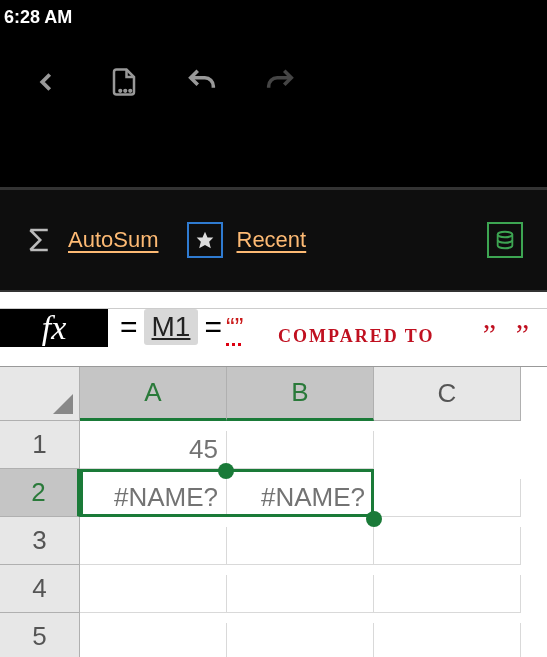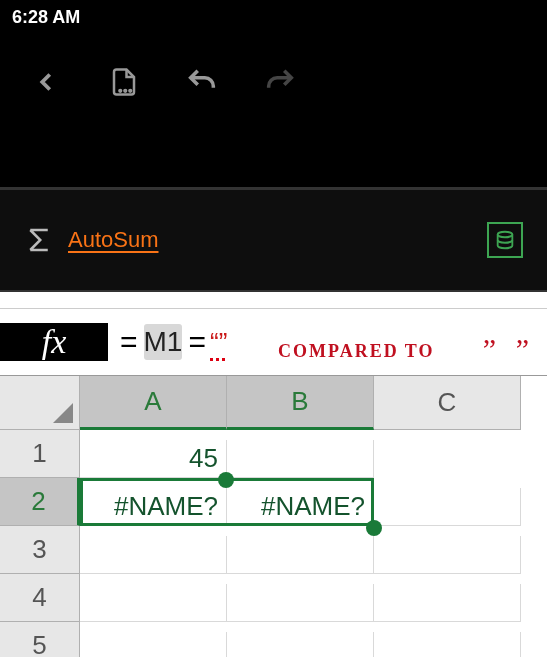--- a/index.html
+++ b/index.html
@@ -9,21 +9,21 @@
       background: #1a1a1a;
       font-family: -apple-system, BlinkMacSystemFont, "Segoe UI", sans-serif;
       color: #fff;
       overflow: hidden;
       position: relative;
     }
     .status-bar {
       height: 34px;
       display: flex;
       align-items: center;
-      padding: 0 12px;
+      padding: 0 4px;
       gap: 16px;
       font-size: 18px;
       font-weight: 600;
       background: #000;
     }
     .toolbar {
       height: 96px;
       display: flex;
       align-items: center;
       padding: 0 28px;
@@ -55,44 +55,44 @@
     }
     .ribbon-group {
       display: flex;
       align-items: center;
       gap: 14px;
     }
     .ribbon-label {
       font-size: 22px;
       text-decoration: underline;
       text-underline-offset: 4px;
-      color: #f97316;
+      color: #fdba74;
     }
     .sigma-icon { width: 30px; height: 30px; color: #bbb; }
     .star-box {
       width: 36px; height: 36px;
       border: 2px solid #2f7bd1;
       display: flex; align-items: center; justify-content: center;
       color: #ddd;
     }
     .coin-box {
       width: 36px; height: 36px;
       border: 2px solid #3da552;
       display: flex; align-items: center; justify-content: center;
       color: #3da552;
     }
     .white-gap {
       height: 16px;
       background: #fff;
     }
     .formula-bar {
-      height: 68px;
+      height: 59px;
       background: #fff;
       display: flex;
-      align-items: center;
+      align-items: flex-start;
       border-top: 1px solid #ccc;
       border-bottom: 1px solid #999;
     }
     .fx-label {
       width: 108px;
       background: #000;
       color: #fff;
       font-style: italic;
       font-family: Georgia, serif;
       font-size: 34px;
@@ -105,24 +105,25 @@
       display: flex;
       align-items: center;
       font-size: 28px;
       color: #333;
       position: relative;
       padding-left: 6px;
     }
     .eq1 { font-size: 30px; margin: 0 6px; color: #000;}
     .cell-ref {
       background: #d8d8d8;
-      padding: 2px 0;
+      padding: 2px 8px;
       border-radius: 3px;
       font-size: 28px;
       color: #222;
+      text-decoration: underline;
     }
     .eq2 { font-size: 30px; margin: 0 4px 0 6px; color:#000;}
     .curly {
       font-size: 26px;
       color: #ca1a1a;
       position: relative;
     }
     .curly::after {
       content: "";
       position: absolute;
@@ -200,21 +201,21 @@
     .cell {
       flex: 0 0 147px;
       background: #fff;
       border-right: 1px solid #d9d9d9;
       border-bottom: 1px solid #d9d9d9;
       display: flex;
       align-items: center;
       justify-content: flex-end;
       padding: 0 8px;
       font-size: 26px;
-      color: #14532d;
+      color: #737373;
       position: relative;
       margin-top: 10px;
     }
     .cell.center { justify-content: center; }
     .selection-box {
       position: absolute;
       border: 3px solid #1a7a38;
       pointer-events: none;
       z-index: 5;
     }
@@ -265,20 +266,28 @@
 <div class="dark-strip"></div>
 
 <div class="ribbon">
   <div class="ribbon-group">
     <span class="sigma-icon">
       <svg width="30" height="30" viewBox="0 0 24 24" fill="none" stroke="currentColor" stroke-width="2">
           <path d="M5 4h14M5 20h14M5 4l8 8-8 8"></path>
         </svg>
     </span>
     <span class="ribbon-label">AutoSum</span>
+  </div>
+  <div class="ribbon-group">
+    <span class="star-box">
+      <svg width="20" height="20" viewBox="0 0 24 24" fill="currentColor">
+          <polygon points="12 2 15 9 22 9 17 14 19 22 12 18 5 22 7 14 2 9 9 9"></polygon>
+        </svg>
+    </span>
+    <span class="ribbon-label">Recent</span>
   </div>
   <div class="ribbon-group" style="margin-left:auto">
     <span class="coin-box">
       <svg width="22" height="22" viewBox="0 0 24 24" fill="none" stroke="currentColor" stroke-width="2">
           <ellipse cx="12" cy="6" rx="8" ry="3"></ellipse>
           <path d="M4 6v6c0 1.7 3.6 3 8 3s8-1.3 8-3V6"></path>
           <path d="M4 12v6c0 1.7 3.6 3 8 3s8-1.3 8-3v-6"></path>
         </svg>
     </span>
   </div>

